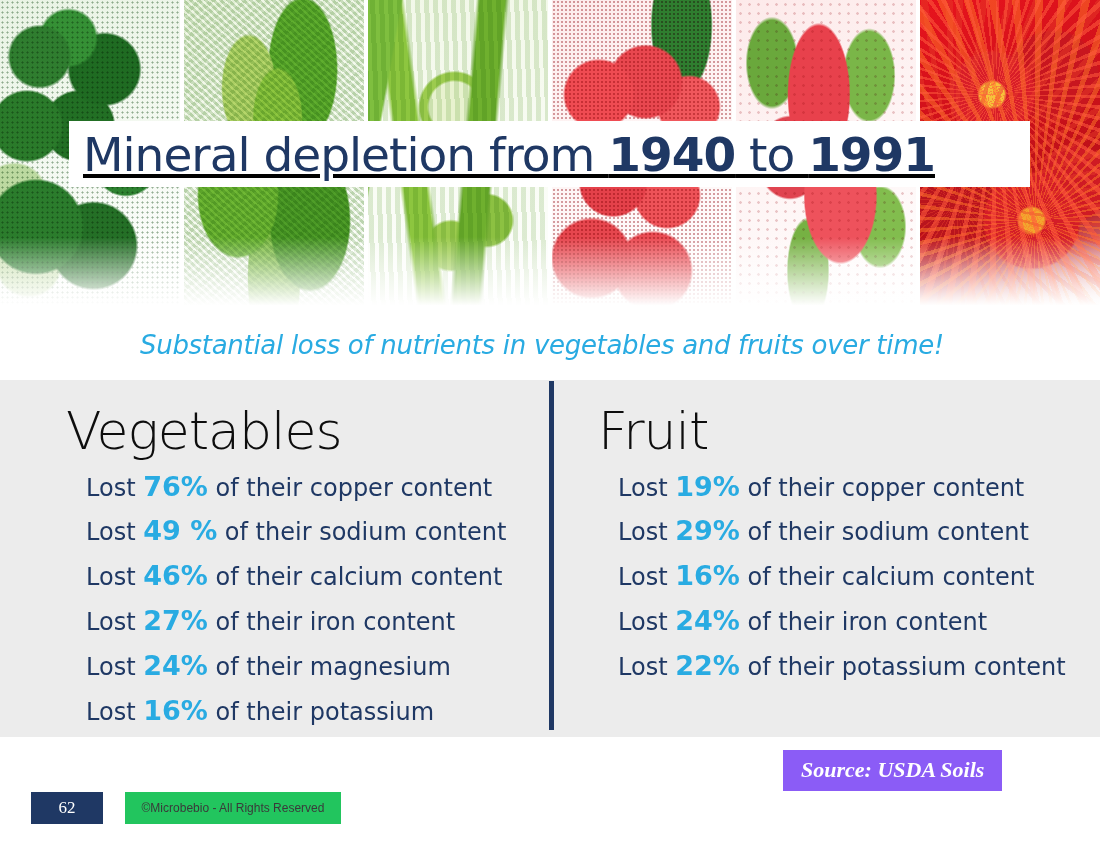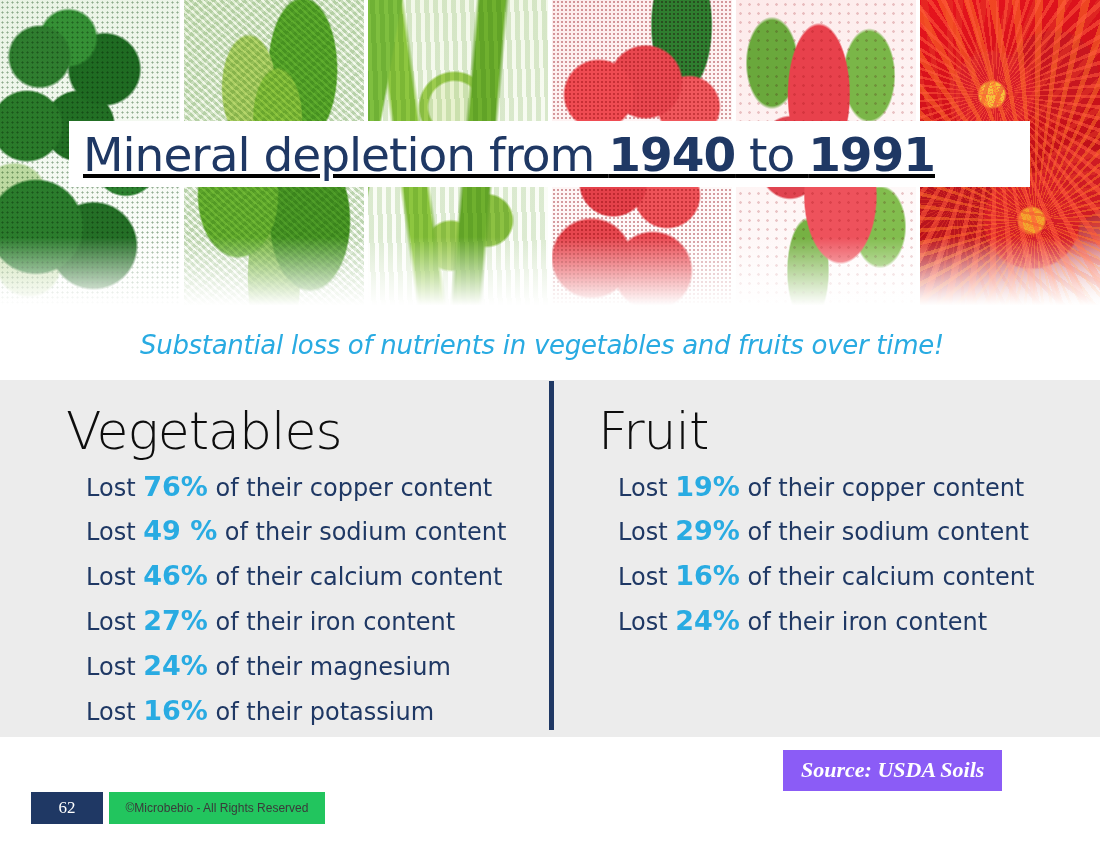--- a/index.html
+++ b/index.html
@@ -166,21 +166,21 @@
   .source-badge{
     position:absolute;left:783px;top:750px;
     background:#8b5cf6;color:#ffffff;
     font-family:"Liberation Serif", serif;
     font-style:italic;font-weight:bold;font-size:22px;
     padding:7px 18px 8px 18px;
     white-space:nowrap;
   }
 
   
-  .footer{position:absolute;left:31px;top:792px;display:flex;align-items:stretch;}
+  .footer{position:absolute;left:31px;top:792px;display:flex;align-items:stretch;gap:16px;}
   .page-box{
     width:72px;height:32px;background:#1F3864;color:#ffffff;
     font-family:"Liberation Serif", serif;font-size:17px;
     display:flex;align-items:center;justify-content:center;
   }
   .copy-box{
     width:216px;height:32px;background:#22c55e;color:#3a3a3a;
     font-family:"Liberation Sans", sans-serif;font-size:12px;
     display:flex;align-items:center;justify-content:center;
     margin-left:6px;white-space:nowrap;
@@ -234,20 +234,21 @@
   <div class="bullet"><span>Lost </span><span class="pct">24%</span><span> of their magnesium</span></div>
   <div class="bullet"><span>Lost </span><span class="pct">16%</span><span> of their potassium</span></div>
 </div>
 
 <div class="col col-fruit">
   <div class="col-heading">Fruit</div>
   <div class="bullet"><span>Lost </span><span class="pct">19%</span><span> of their copper content</span></div>
   <div class="bullet"><span>Lost </span><span class="pct">29%</span><span> of their sodium content</span></div>
   <div class="bullet"><span>Lost </span><span class="pct">16%</span><span> of their calcium content</span></div>
   <div class="bullet"><span>Lost </span><span class="pct">24%</span><span> of their iron content</span></div>
+  <div class="bullet"><span>Lost </span><span class="pct">22%</span><span> of their potassium content</span></div>
 </div>
 
 <div class="source-badge">Source: USDA Soils</div>
 
 <div class="footer">
   <div class="page-box">62</div>
   <div class="copy-box">©Microbebio - All Rights Reserved</div>
 </div>
 
 </body></html>

